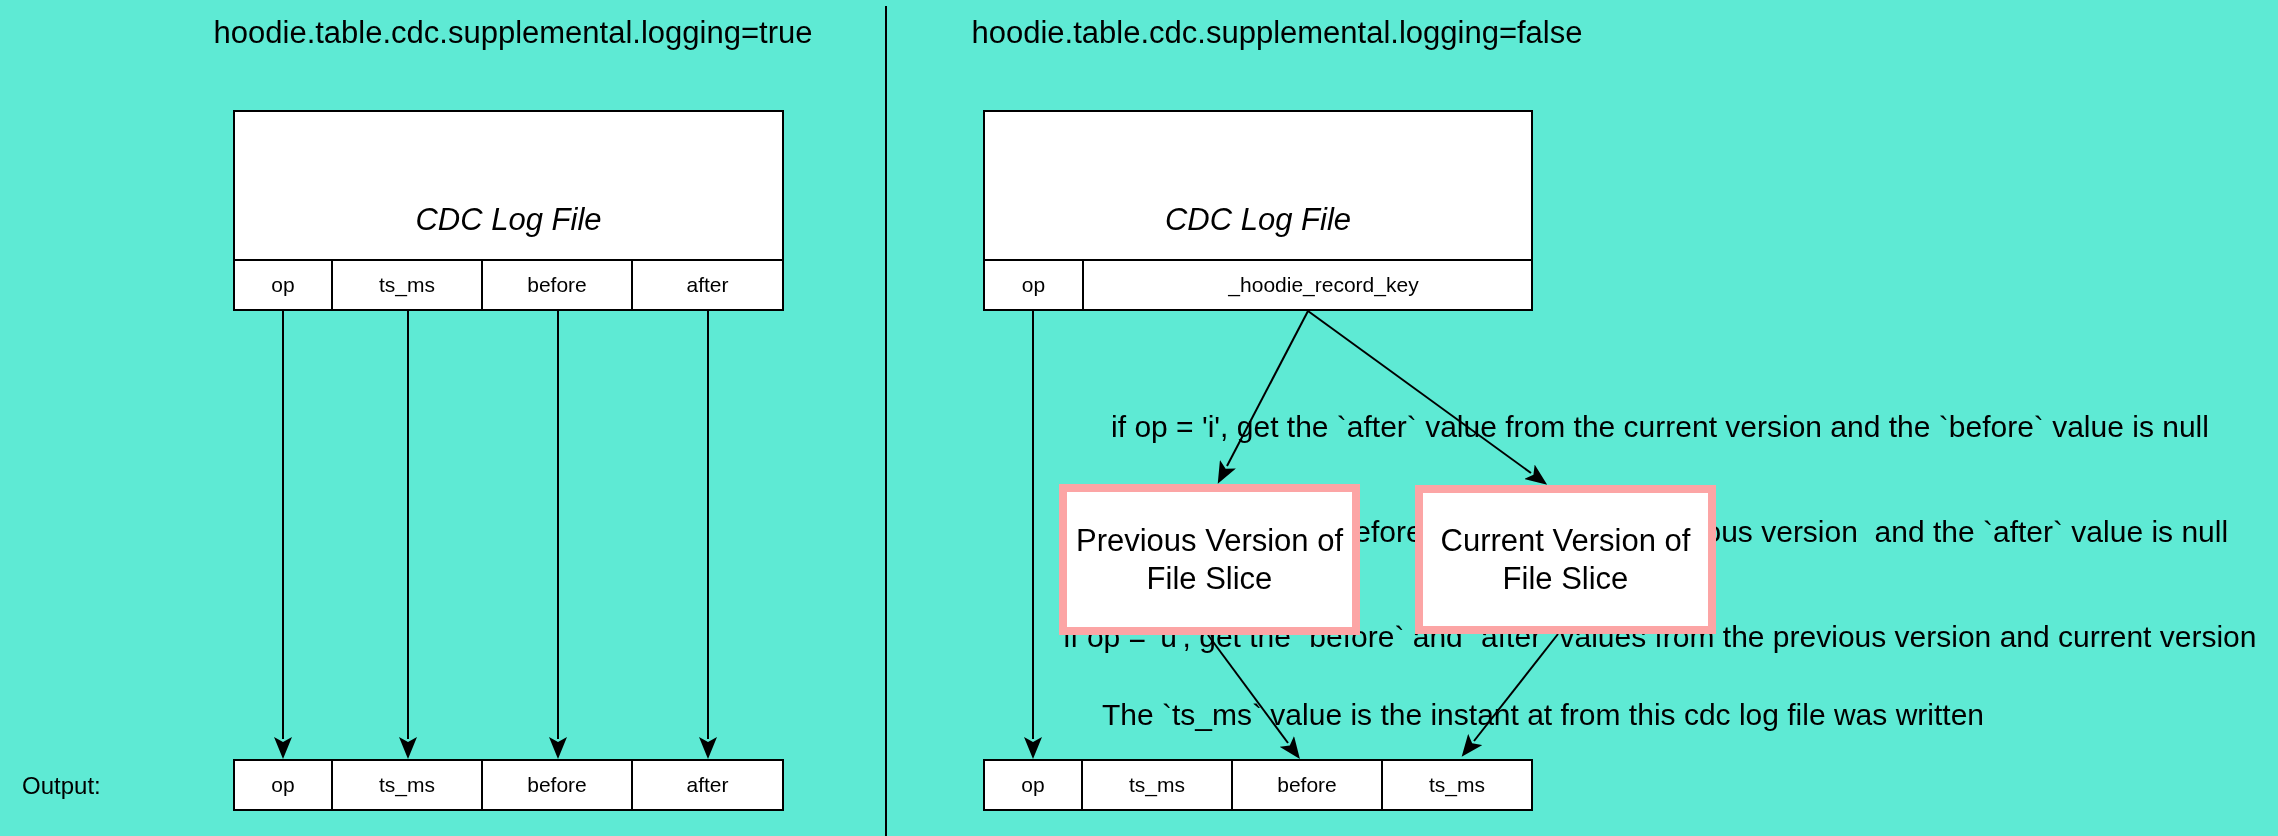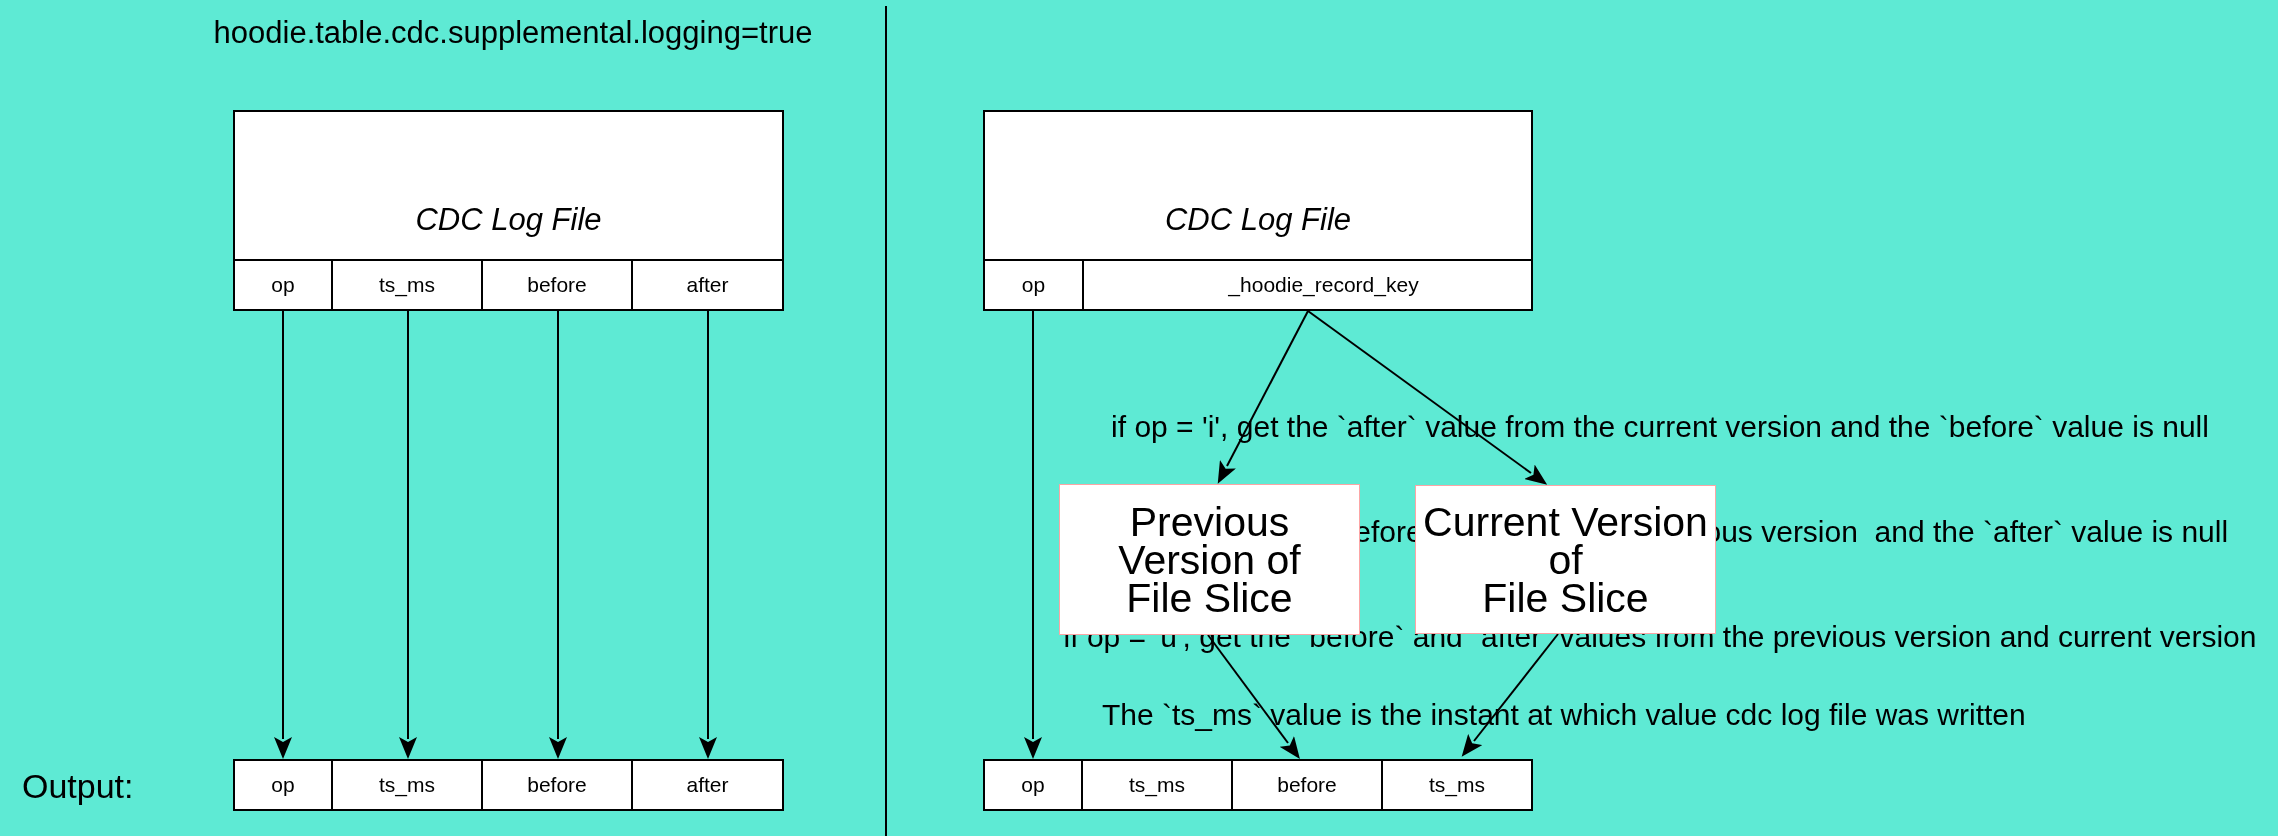--- a/index.html
+++ b/index.html
@@ -28,49 +28,49 @@
   }
   .cell {
     border: 2px solid #000;
     background: #fff;
     display: flex;
     align-items: center;
     justify-content: center;
     font-size: 21px;
   }
   .vbox {
-    border: 1px solid #fca5a5;
+    border: 8px solid #fca5a5;
     background: #fff;
     display: flex;
     flex-direction: column;
     align-items: center;
     justify-content: center;
     text-align: center;
-    font-size: 41px;
+    font-size: 31px;
     line-height: 38px;
   }
   .panel-title {
     font-size: 31px;
     line-height: 38px;
     text-align: center;
     white-space: pre;
   }
   .rules {
     text-align: center;
     font-size: 30px;
     line-height: 35px;
     white-space: pre;
   }
   .note {
     font-size: 30px;
     line-height: 36px;
     white-space: pre;
   }
   .output-label {
-    font-size: 34px;
+    font-size: 24px;
     line-height: 36px;
   }
   svg.connectors { position: absolute; left: 0; top: 0; }
 </style>
 </head>
 <body>
 
 <div class="canvas">
 
   <svg class="connectors" width="2278" height="836" viewBox="0 0 2278 836">
@@ -123,20 +123,21 @@
   <div class="abs cell" style="left:331px; top:759px; width:152px; height:52px;">
     <span>ts_ms</span>
   </div>
   <div class="abs cell" style="left:481px; top:759px; width:152px; height:52px;">
     <span>before</span>
   </div>
   <div class="abs cell" style="left:631px; top:759px; width:153px; height:52px;">
     <span>after</span>
   </div>
 
+  <div class="abs panel-title" style="left:897px; top:14px; width:760px;">hoodie.table.cdc.supplemental.logging=false</div>
 
   <div class="abs titlebox" style="left:983px; top:110px; width:550px; height:151px;">
     <span class="boxlabel">CDC Log File</span>
   </div>
 
   <div class="abs cell" style="left:983px; top:259px; width:101px; height:52px;">
     <span>op</span>
   </div>
   <div class="abs cell" style="left:1082px; top:259px; width:451px; height:52px;padding-left:32px;">
     <span>_hoodie_record_key</span>
@@ -150,21 +151,21 @@
 
   <div class="abs vbox" style="left:1059px; top:484px; width:301px; height:151px;">
     <div>Previous Version of</div>
     <div>File Slice</div>
   </div>
   <div class="abs vbox" style="left:1408px; top:485px; width:301px; height:149px;margin-left:7px;">
     <div>Current Version of</div>
     <div>File Slice</div>
   </div>
 
-  <div class="abs note" style="left:1102px; top:697px;">The `ts_ms` value is the instant at which value cdc log file was written</div>
+  <div class="abs note" style="left:1102px; top:697px;">The `ts_ms` value is the instant at from this cdc log file was written</div>
 
   <div class="abs cell" style="left:983px; top:759px; width:100px; height:52px;">
     <span>op</span>
   </div>
   <div class="abs cell" style="left:1081px; top:759px; width:152px; height:52px;">
     <span>ts_ms</span>
   </div>
   <div class="abs cell" style="left:1231px; top:759px; width:152px; height:52px;">
     <span>before</span>
   </div>

